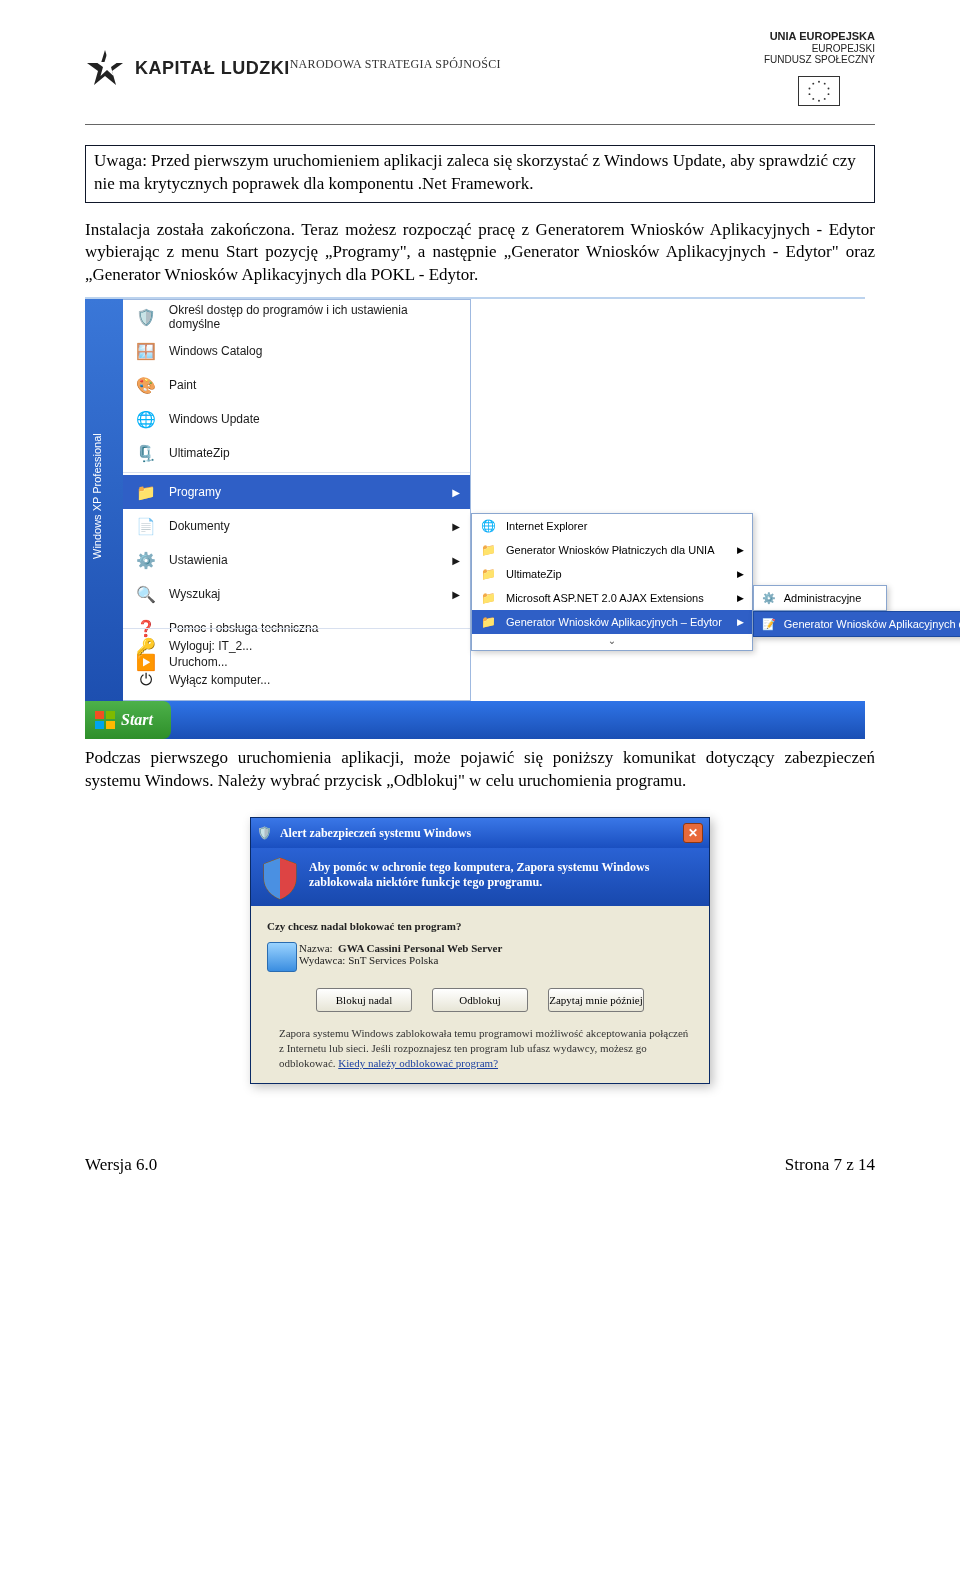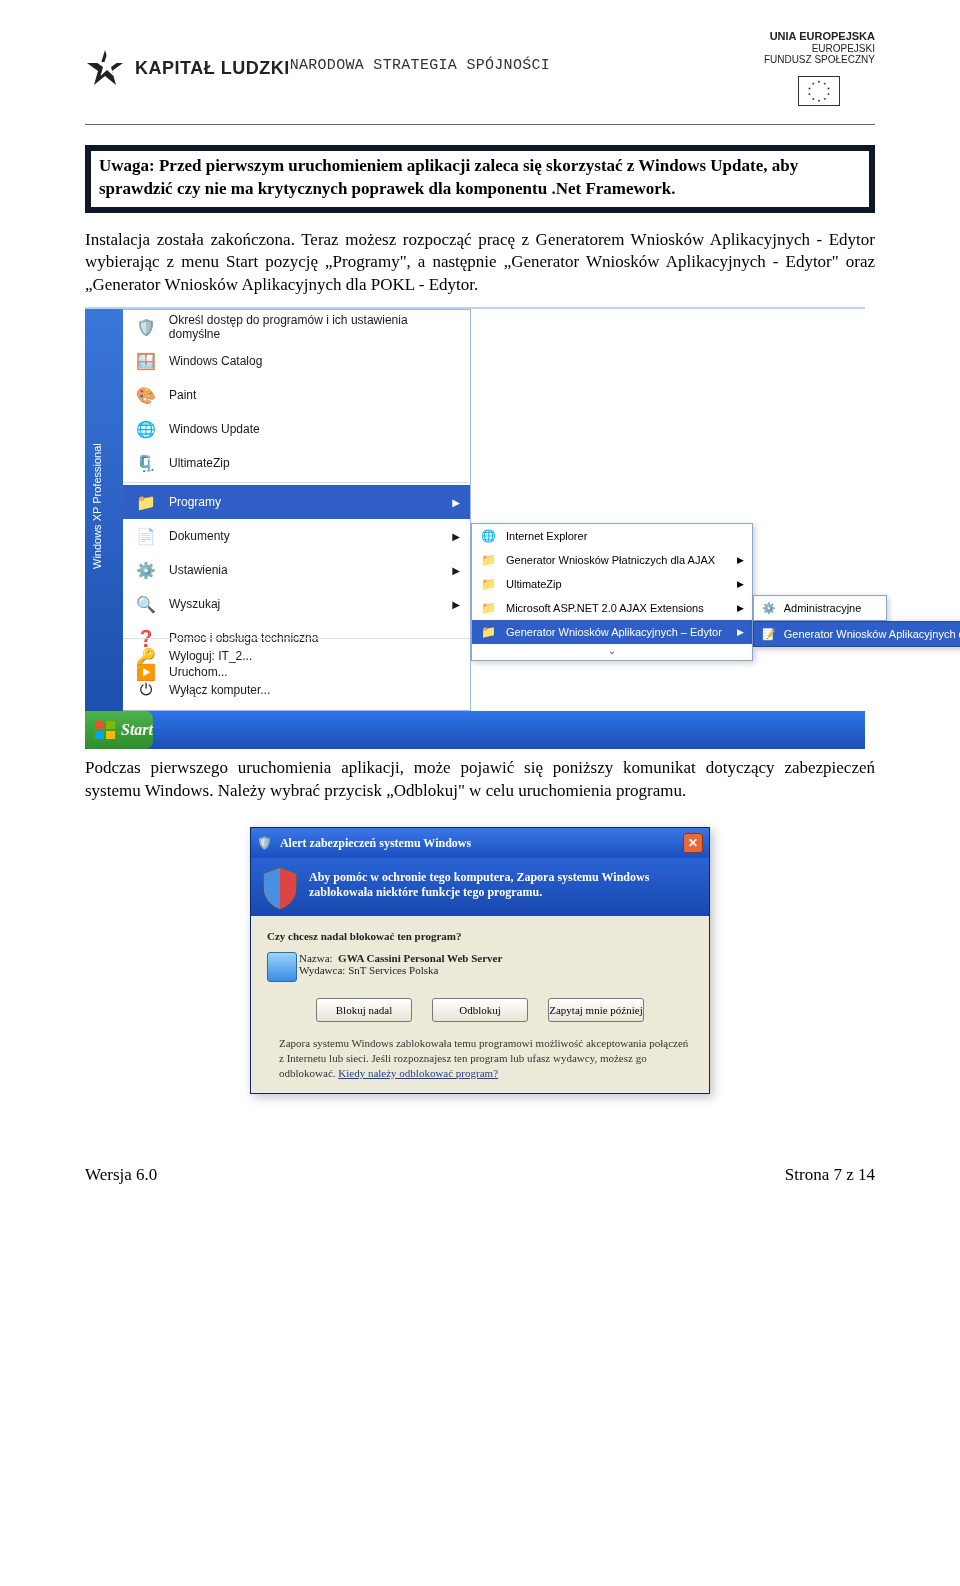--- a/index.html
+++ b/index.html
@@ -11,28 +11,28 @@
     color: #000;
     font-size: 17px;
     line-height: 1.35;
   }
   .page { padding: 30px 85px 30px 85px; }
   .header-row { display: flex; justify-content: space-between; align-items: center; margin-bottom: 18px; }
   .logo-left { display: flex; align-items: center; gap: 10px; }
   .star-box { width: 40px; height: 40px; }
   .kl-text { display: flex; flex-direction: row; }
   .kl-title { font-family: Arial, sans-serif; font-weight: bold; font-size: 18px; letter-spacing: 0.5px; color: #222; }
-  .kl-sub { font-family: Liberation Mono, monospace; font-size: 15px; letter-spacing: 0.3px; color: #333; }
+  .kl-sub { font-family: Liberation Serif, serif; font-size: 12px; letter-spacing: 0.3px; color: #333; }
   .logo-right { display: flex; align-items: center; gap: 10px; flex-direction: column; }
   .eu-text { font-family: Arial, sans-serif; text-align: right; font-size: 10px; line-height: 1.15; color: #222; }
   .eu-text .b { font-weight: bold; font-size: 11px; }
   .eu-flag { width: 42px; height: 30px; border: 1px solid #333; position: relative; background: #fff; }
   .eu-stars { position: absolute; inset: 0; }
   hr.top { border: none; border-top: 1px solid #666; margin: 0 0 20px 0; }
-  .note-box { border: 6px solid #0f172a; padding: 4px 8px 6px 8px; margin-bottom: 16px; font-weight: bold; }
+  .note-box { border: 1px solid #0f172a; padding: 4px 8px 6px 8px; margin-bottom: 16px; }
   .body-text { margin-bottom: 10px; text-align: justify; }
 
   
   .startshot { width: 780px; height: 442px; position: relative; margin: 10px 0 8px 0; border-top: 2px solid #bcd3ee; }
   .ss-left { position: absolute; left: 0; top: 0; bottom: 38px; width: 38px; background: linear-gradient(#3a77d8,#1d4fb0); }
   .ss-left-text { position: absolute; left: 6px; top: 260px; transform: rotate(-90deg); transform-origin: left top; color: #fff; font: 11px Tahoma, sans-serif; white-space: nowrap; }
   .col1 { position: absolute; left: 38px; top: 0; width: 348px; bottom: 38px; background: #fff; border: 1px solid #9fb9e0; border-left: none; }
   .col1 .sep { border-top: 1px solid #d8e0ef; margin: 2px 0; }
   .mi { display: flex; align-items: center; height: 34px; padding: 0 10px; font: 12px Tahoma, sans-serif; color: #1a1a1a; gap: 10px; }
   .mi.hover { background: #2f5fc6; color: #fff; }
@@ -42,21 +42,21 @@
   .col2 { position: absolute; left: 386px; top: 214px; width: 282px; background: #fff; border: 1px solid #8aa6cf; box-shadow: 2px 2px 6px rgba(0,0,0,0.2); }
   .mi2 { display: flex; align-items: center; height: 24px; padding: 0 8px; font: 11px Tahoma, sans-serif; gap: 8px; }
   .mi2.hover { background: #2f5fc6; color: #fff; }
   .mi2 .ic { width: 18px; height: 18px; font-size: 12px; display: flex; align-items: center; justify-content: center; }
   .mi2 .arr { margin-left: auto; font-size: 9px; }
   .col2 .chev { text-align: center; height: 16px; font-size: 10px; color: #555; }
   .col3 { position: absolute; left: 668px; top: 286px; width: 134px; background: #fff; border: 1px solid #8aa6cf; box-shadow: 2px 2px 6px rgba(0,0,0,0.2); }
   .col3b { position: absolute; left: 668px; top: 312px; width: 306px; background: #2f5fc6; color: #fff; border: 1px solid #1c4aa0; box-shadow: 2px 2px 6px rgba(0,0,0,0.25); }
   .mi3 { display: flex; align-items: center; height: 24px; padding: 0 8px; font: 11px Tahoma, sans-serif; gap: 8px; }
   .taskbar { position: absolute; left: 0; right: 0; bottom: 0; height: 38px; background: linear-gradient(#2f74e7,#1a4fb4); display: flex; align-items: center; }
-  .startbtn { height: 38px; background: linear-gradient(#4db14a,#2e8f2a); color: #fff; font: italic bold 16px Tahoma; display: flex; align-items: center; padding: 0 0 0 10px; border-radius: 0 8px 8px 0; gap: 6px; }
+  .startbtn { height: 38px; background: linear-gradient(#4db14a,#2e8f2a); color: #fff; font: italic bold 16px Tahoma; display: flex; align-items: center; padding: 0 18px 0 10px; border-radius: 0 8px 8px 0; gap: 6px; }
   .startbtn .win { width: 20px; height: 18px; display: inline-block; }
 
   .after-shot { margin-top: 4px; text-align: justify; }
 
   
   .alertwrap { margin: 24px auto 0 auto; width: 460px; }
   .alert { border: 1px solid #0a2a66; box-shadow: 3px 3px 10px rgba(0,0,0,0.25); background: #ece9d8; }
   .alert-title { height: 30px; background: linear-gradient(#3a77e7,#1a4fc0); color: #fff; font: bold 12px Tahoma; display: flex; align-items: center; padding: 0 6px; gap: 8px; }
   .alert-title .xbtn { margin-left: auto; width: 20px; height: 20px; background: #e86a3a; border: 1px solid #8b3713; color: #fff; display: flex; align-items: center; justify-content: center; font: bold 12px Arial; border-radius: 3px; }
   .alert-top { background: linear-gradient(#2a62d4,#1848ad); color: #fff; font: bold 12px Tahoma; padding: 12px 14px 16px 58px; position: relative; min-height: 58px; }
@@ -190,21 +190,21 @@
       </div>
     </div>
 
     <div class="col2">
       <div class="mi2">
           <span class="ic">🌐</span>
           <span>Internet Explorer</span>
         </div>
       <div class="mi2">
           <span class="ic">📁</span>
-          <span>Generator Wniosków Płatniczych dla AJAX</span>
+          <span>Generator Wniosków Płatniczych dla UNIA</span>
           <span class="arr">▶</span>
         </div>
       <div class="mi2">
           <span class="ic">📁</span>
           <span>UltimateZip</span>
           <span class="arr">▶</span>
         </div>
       <div class="mi2">
           <span class="ic">📁</span>
           <span>Microsoft ASP.NET 2.0 AJAX Extensions</span>

